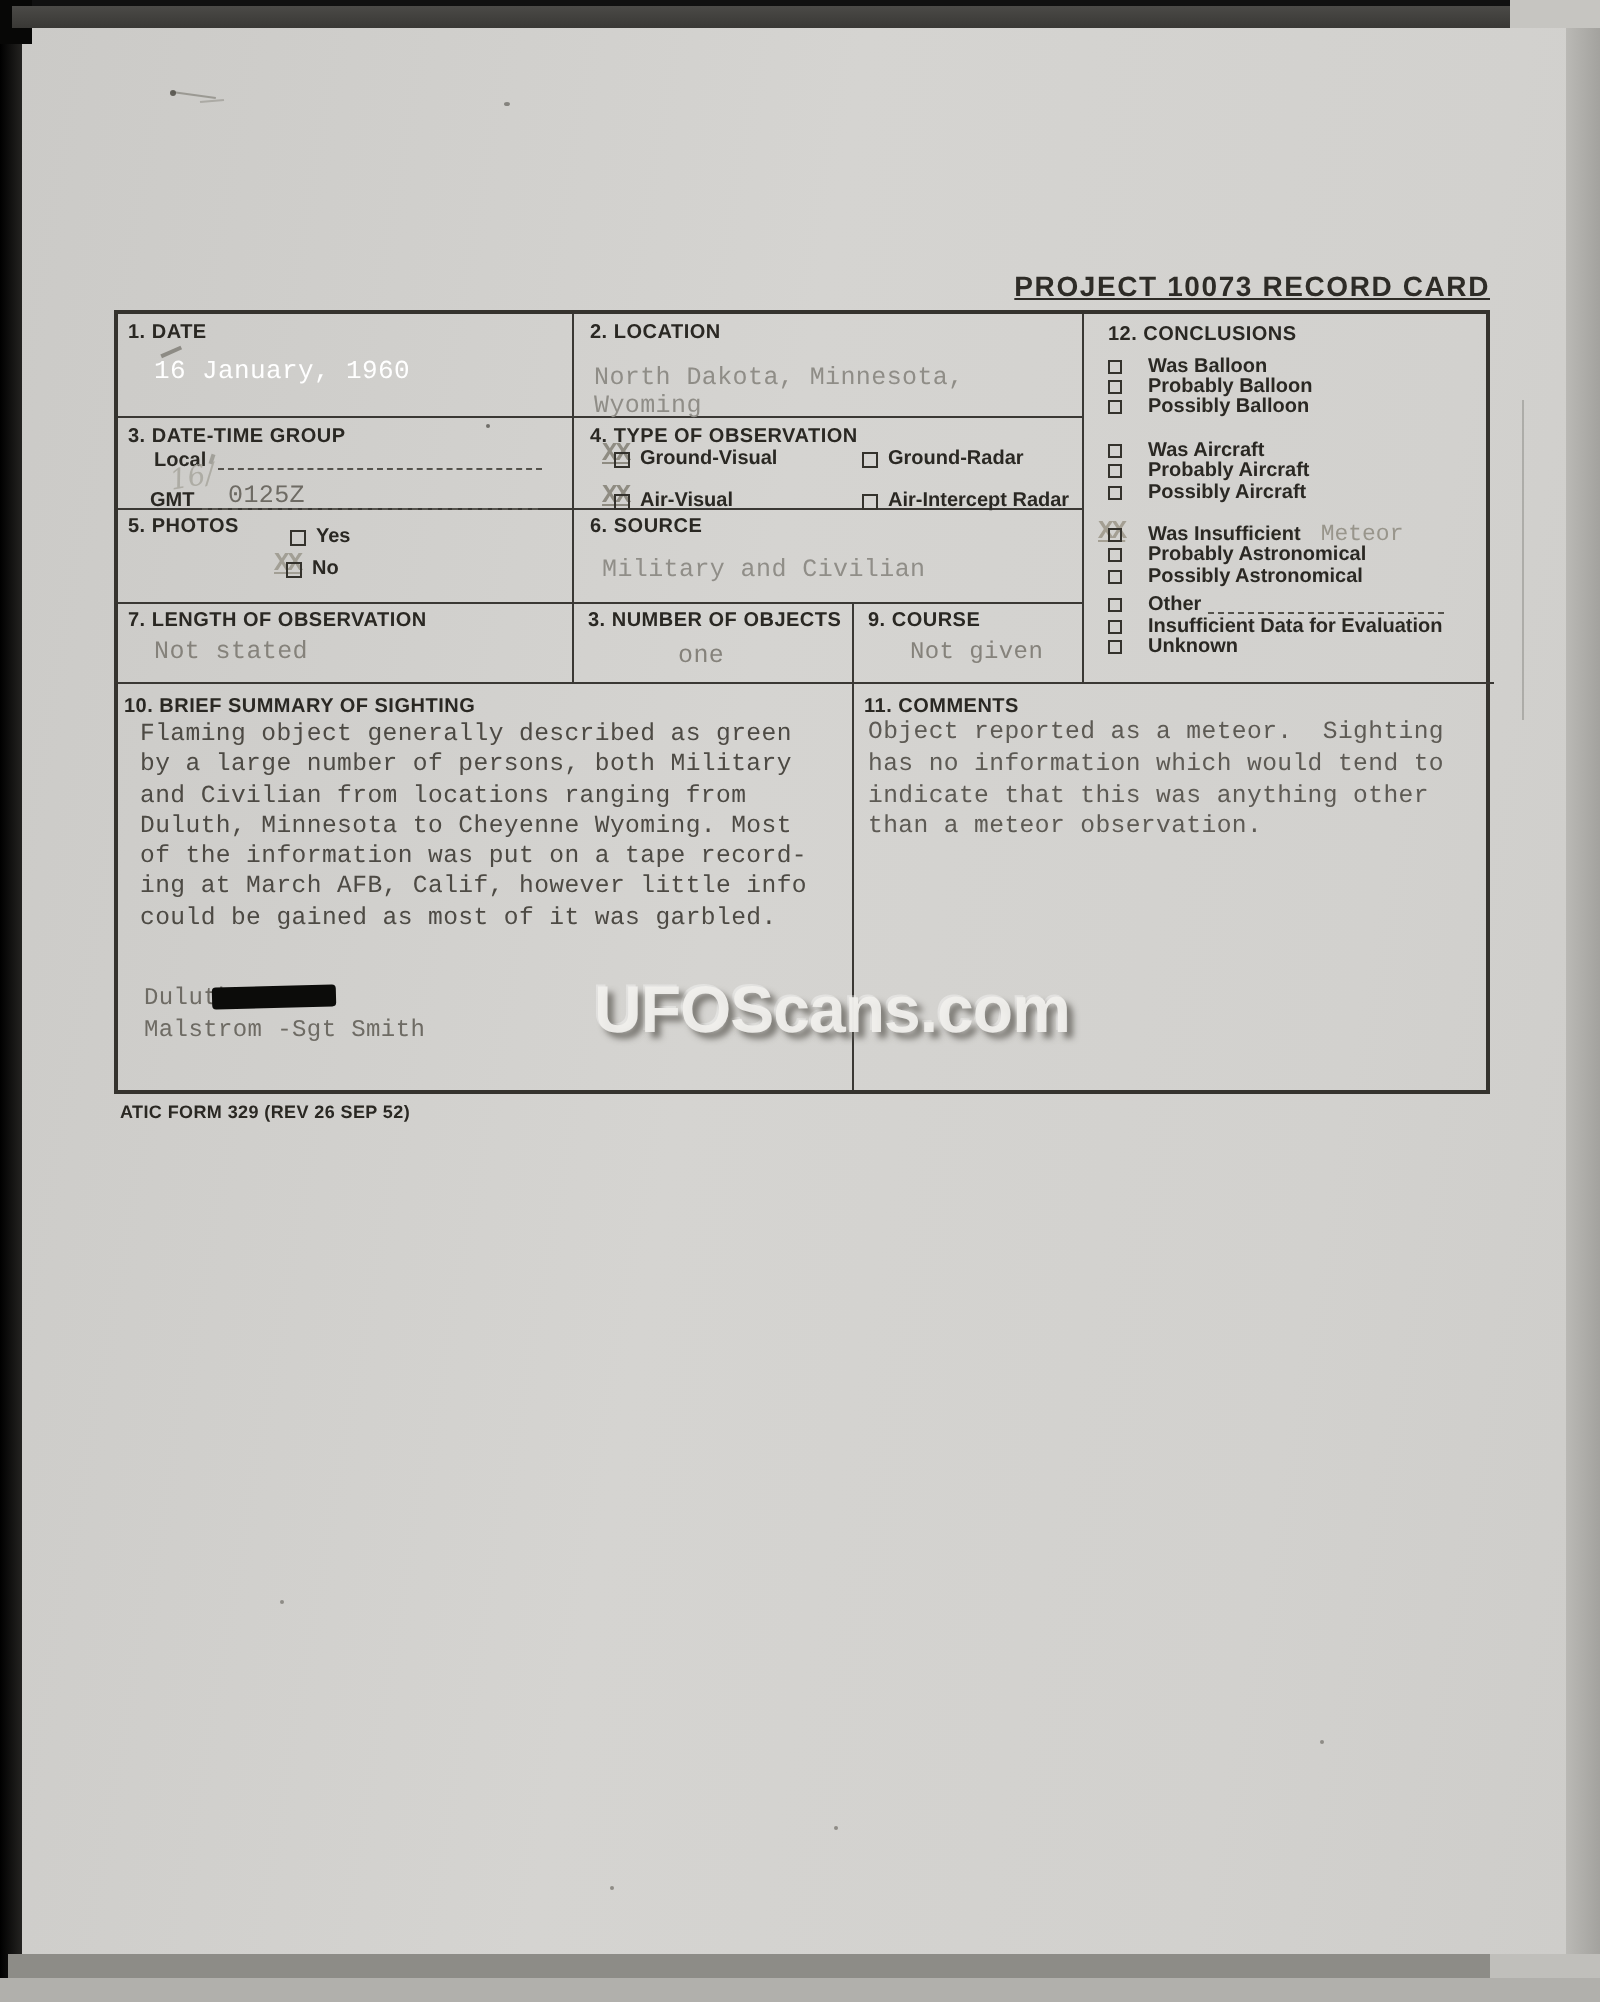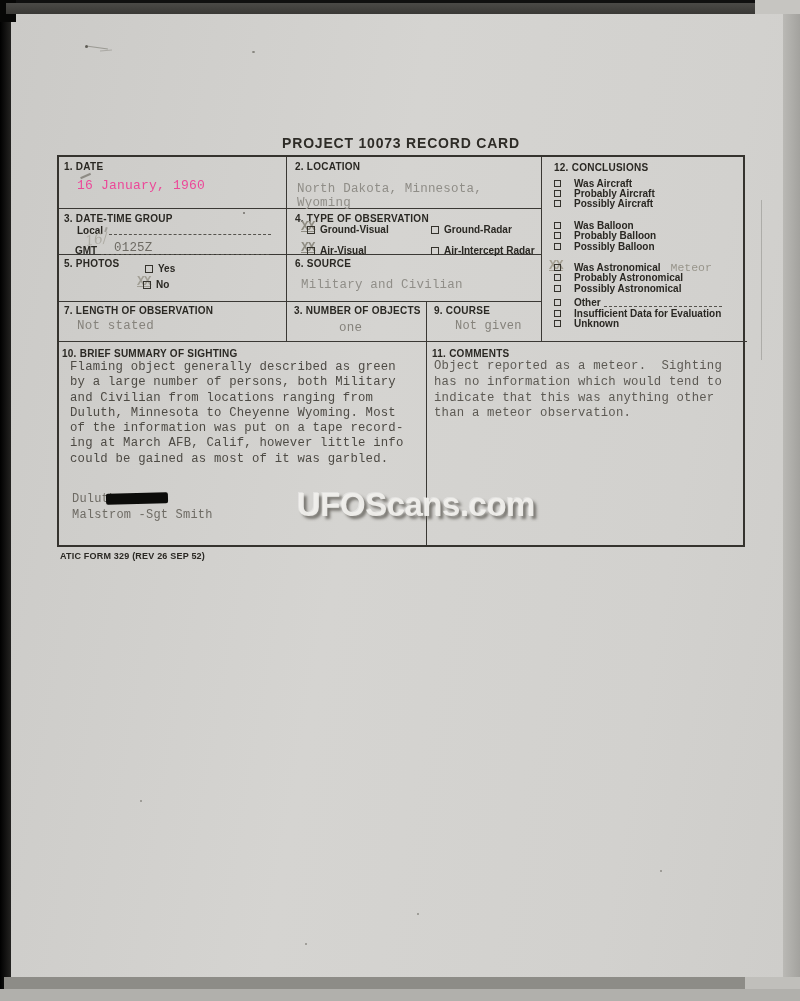--- a/index.html
+++ b/index.html
@@ -24,22 +24,22 @@
   .speck{position:absolute;width:2px;height:2px;background:#8e8c86;border-radius:50%;}
   
   .pencil{position:absolute;background:#8a8880;opacity:.75;}
   #scuff1{left:86px;top:47px;width:22px;height:1px;transform:rotate(8deg);}
   #scuff2{left:100px;top:50px;width:12px;height:1px;transform:rotate(-5deg);opacity:.5;}
   #scuff-blob{left:85px;top:45px;width:3px;height:3px;border-radius:50%;background:#55534d;opacity:.9;}
   #scuff-dot{left:252px;top:51px;width:3px;height:2px;background:#6b6963;border-radius:50%;}
   #stray-dot{left:243px;top:212px;width:2px;height:2px;background:#504e48;border-radius:50%;}
 
   
-  #title{position:absolute;left:57px;top:135px;width:688px;text-align:center;
-    font-weight:700;font-size:14px;letter-spacing:.8px;color:#2e2c27;}
+  #title{position:absolute;left:57px;top:135px;width:688px;text-align:right;
+    font-weight:700;font-size:14px;letter-spacing:.8px;color:#2e2c27;text-decoration:underline;}
   #form-number{position:absolute;left:60px;top:551px;
     font-weight:700;font-size:9px;letter-spacing:.2px;color:#2a2823;}
   #watermark{position:absolute;left:297px;top:486px;z-index:50;
     font-weight:700;font-size:33px;letter-spacing:-.5px;
     color:rgba(240,239,236,.95);
     text-shadow:3px 3px 3px rgba(104,102,96,.85), -1px -1px 0 rgba(255,255,255,.35);}
 
   
   #tbl{position:absolute;left:57px;top:155px;width:688px;height:392px;
     border:2px solid #35332e;box-sizing:border-box;}
@@ -58,21 +58,21 @@
   #c-type    {left:228px;top:52px;width:255px;height:46px;}
   #c-photos  {left:0;   top:98px; width:228px;height:47px;}
   #c-source  {left:228px;top:98px;width:255px;height:47px;}
   #c-len     {left:0;   top:145px;width:228px;height:40px;}
   #c-num     {left:228px;top:145px;width:140px;height:40px;}
   #c-course  {left:368px;top:145px;width:115px;height:40px;}
   #c-summary {left:0;   top:185px;width:368px;height:203px;}
   #c-comments{left:368px;top:185px;width:320px;height:203px;}
 
   
-  #v-date{left:18px;top:21px;font-size:13px;color:#ec4899;}
+  #v-date{left:18px;top:21px;font-size:13px;color:#ffffff;}
   #date-strike{position:absolute;left:21px;top:18px;width:11px;height:1.5px;
     background:#7d7b73;transform:rotate(-24deg);opacity:.8;}
   #v-loc{left:10px;top:25px;font-size:12.5px;color:#8f8d87;}
   
   .dtg-row{position:absolute;font-weight:700;font-size:10px;color:#2a2823;}
   #dtg-local{left:18px;top:16px;}
   #dtg-gmt{left:16px;top:36px;}
   .uline{position:absolute;border-bottom:1.2px dashed #55534d;}
   #ul-local{left:50px;top:25px;width:162px;}
   #ul-gmt{left:42px;top:45px;width:168px;}
@@ -160,67 +160,67 @@
 
     <div class="cell bb" id="c-concl">
       <span class="lbl" style="left:12px;top:5px;">12. CONCLUSIONS</span>
       <div id="concl-list">
         <div class="cgroup">
           <div class="citem">
             <span class="cbw">
                 <span class="xx"></span>
                 <span class="cb cb-sm"></span>
               </span>
-            <span class="opt-lbl">Was Aircraft</span>
-          </div>
-          <div class="citem">
-            <span class="cbw">
-                <span class="xx"></span>
-                <span class="cb cb-sm"></span>
-              </span>
-            <span class="opt-lbl">Probably Aircraft</span>
-          </div>
-          <div class="citem">
-            <span class="cbw">
-                <span class="xx"></span>
-                <span class="cb cb-sm"></span>
-              </span>
-            <span class="opt-lbl">Possibly Aircraft</span>
+            <span class="opt-lbl">Was Balloon</span>
+          </div>
+          <div class="citem">
+            <span class="cbw">
+                <span class="xx"></span>
+                <span class="cb cb-sm"></span>
+              </span>
+            <span class="opt-lbl">Probably Balloon</span>
+          </div>
+          <div class="citem">
+            <span class="cbw">
+                <span class="xx"></span>
+                <span class="cb cb-sm"></span>
+              </span>
+            <span class="opt-lbl">Possibly Balloon</span>
           </div>
         </div>
         <div class="cgroup">
           <div class="citem">
             <span class="cbw">
                 <span class="xx"></span>
                 <span class="cb cb-sm"></span>
               </span>
-            <span class="opt-lbl">Was Balloon</span>
-          </div>
-          <div class="citem">
-            <span class="cbw">
-                <span class="xx"></span>
-                <span class="cb cb-sm"></span>
-              </span>
-            <span class="opt-lbl">Probably Balloon</span>
-          </div>
-          <div class="citem">
-            <span class="cbw">
-                <span class="xx"></span>
-                <span class="cb cb-sm"></span>
-              </span>
-            <span class="opt-lbl">Possibly Balloon</span>
+            <span class="opt-lbl">Was Aircraft</span>
+          </div>
+          <div class="citem">
+            <span class="cbw">
+                <span class="xx"></span>
+                <span class="cb cb-sm"></span>
+              </span>
+            <span class="opt-lbl">Probably Aircraft</span>
+          </div>
+          <div class="citem">
+            <span class="cbw">
+                <span class="xx"></span>
+                <span class="cb cb-sm"></span>
+              </span>
+            <span class="opt-lbl">Possibly Aircraft</span>
           </div>
         </div>
         <div class="cgroup tight">
           <div class="citem">
             <span class="cbw">
                 <span class="xx">XX</span>
                 <span class="cb cb-sm"></span>
               </span>
-            <span class="opt-lbl">Was Astronomical</span>
+            <span class="opt-lbl">Was Insufficient</span>
             <span class="cnote">Meteor</span>
           </div>
           <div class="citem">
             <span class="cbw">
                 <span class="xx"></span>
                 <span class="cb cb-sm"></span>
               </span>
             <span class="opt-lbl">Probably Astronomical</span>
           </div>
           <div class="citem">

